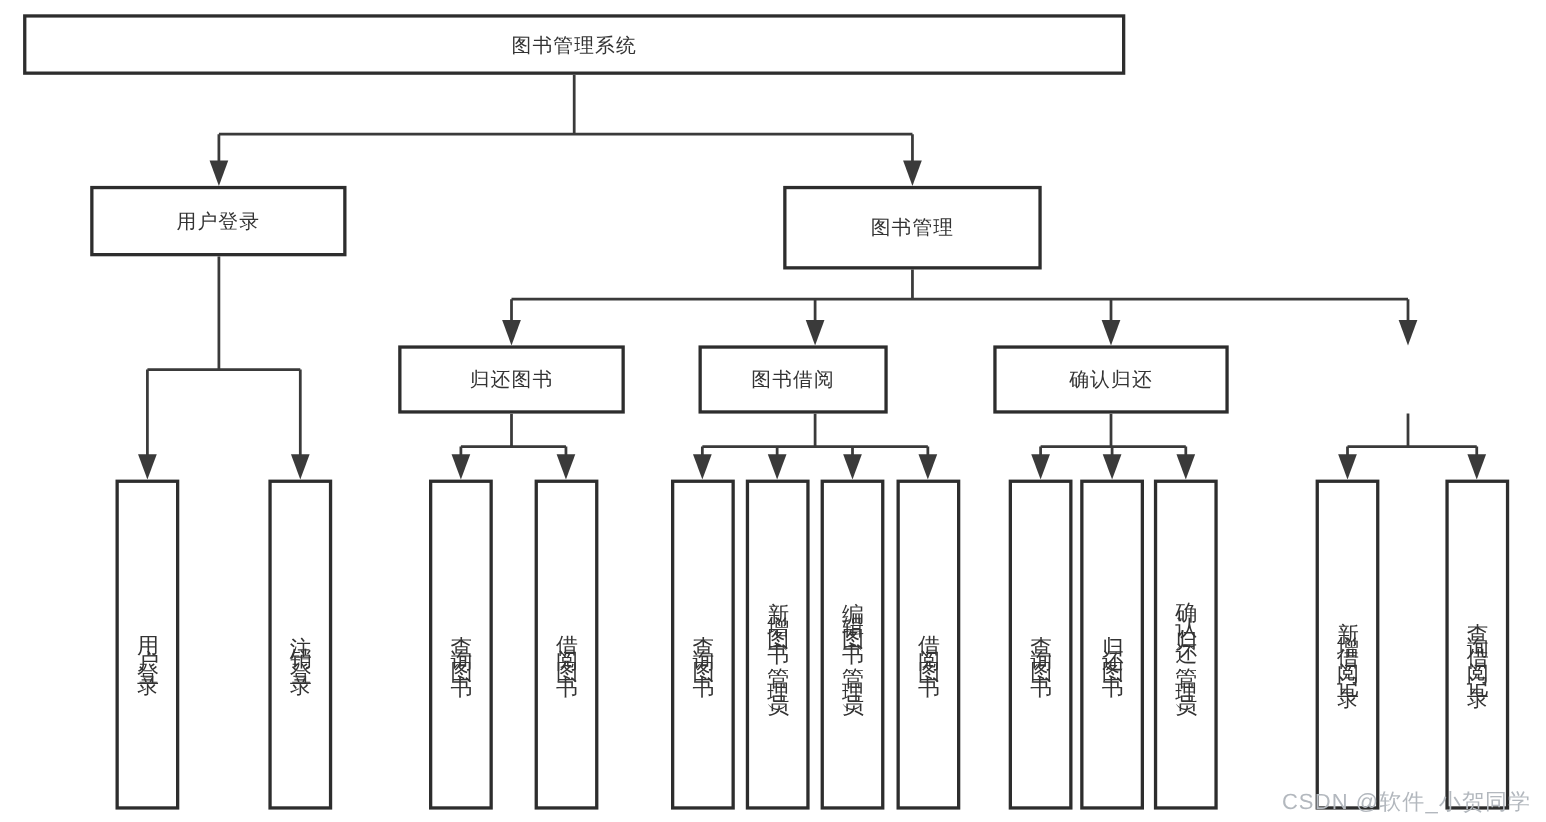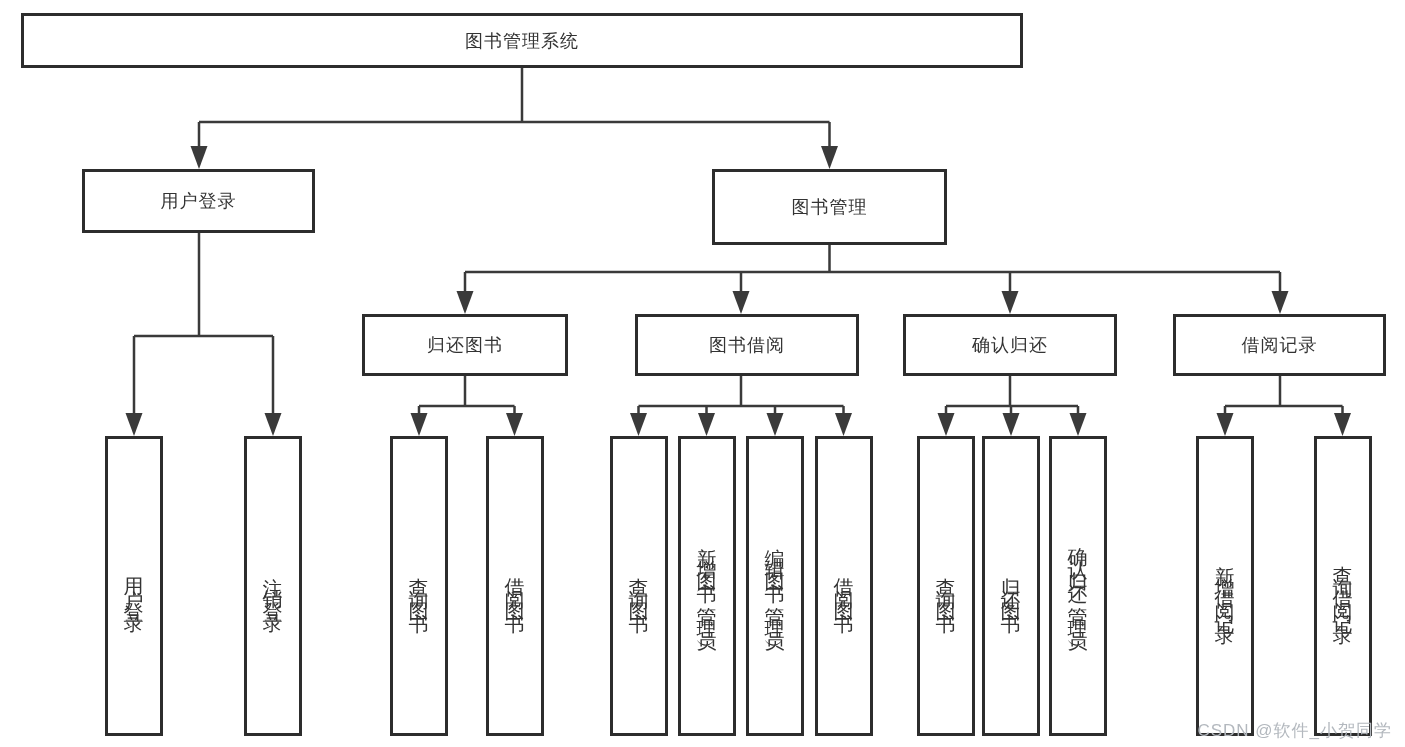--- a/index.html
+++ b/index.html
@@ -20,21 +20,21 @@
   }
   .h{font-size:18px;letter-spacing:1px;}
   .top-title{font-size:18px;}
   .v{
     top:436px;width:58px;height:300px;
     writing-mode:vertical-rl;text-orientation:mixed;
     font-size:20px;letter-spacing:12px;line-height:1;
   }
   .watermark{
     position:absolute;right:13px;bottom:5px;z-index:5;
-    font-size:17px;color:var(--wm);letter-spacing:1px;white-space:nowrap;margin-top:32px;
+    font-size:20px;color:var(--wm);letter-spacing:1px;white-space:nowrap;margin-top:32px;
   }
 </style>
 </head>
 <body>
 
 <div id="canvas">
 
   <svg id="connectors" width="1405" height="747" viewBox="0 0 1405 747">
     <path fill="none" stroke="var(--line)" stroke-width="2.5" d="
       M522 68 V122 M199 122 H829.5 M199 122 V148 M829.5 122 V148
@@ -67,23 +67,22 @@
         <polygon points="1334,413 1351,413 1342.5,436" fill="var(--line)"></polygon>
       </g>
   </svg>
 
   <div class="box h top-title" style="left:21px;top:13px;width:1002px;height:55px">图书管理系统</div>
 
   <div class="box h" style="left:82px;top:169px;width:233px;height:64px">用户登录</div>
   <div class="box h" style="left:712px;top:169px;width:235px;height:76px">图书管理</div>
 
   <div class="box h" style="left:362px;top:314px;width:206px;height:62px">归还图书</div>
-  <div class="box h" style="left:635px;top:314px;width:224px;height:62px">图书借阅</div>
+  <div class="box h" style="left:635px;top:314px;width:172px;height:62px">图书借阅</div>
   <div class="box h" style="left:903px;top:314px;width:214px;height:62px">确认归还</div>
-  <div class="box h" style="left:1173px;top:314px;width:213px;height:62px">借阅记录</div>
 
   <div class="box v" style="left:105px">用户登录</div>
   <div class="box v" style="left:244px">注销登录</div>
 
   <div class="box v" style="left:390px">查询图书</div>
   <div class="box v" style="left:486px">借阅图书</div>
 
   <div class="box v" style="left:610px">查询图书</div>
   <div class="box v" style="left:678px">新增图书（管理员）</div>
   <div class="box v" style="left:746px">编辑图书（管理员）</div>

